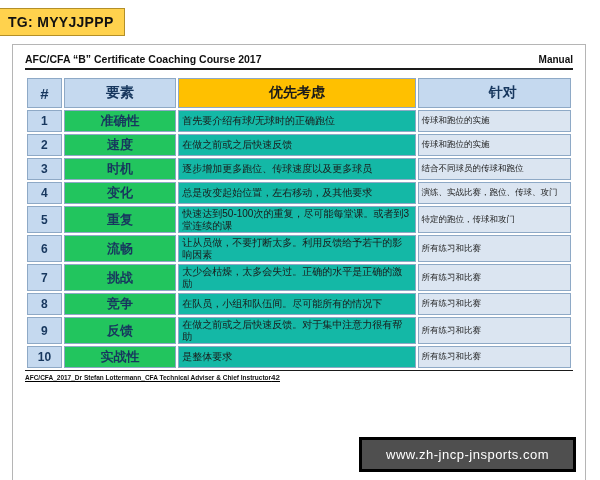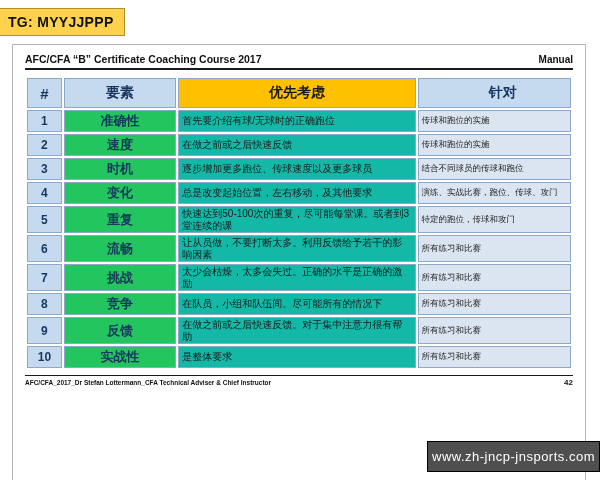--- a/index.html
+++ b/index.html
@@ -136,46 +136,45 @@
     line-height: 1.15;
   }
   td.c-target {
     background: #dbe5f1;
     color: #1a1a1a;
     font-size: 8.5px;
     padding-left: 5px;
   }
   .slide-footer {
     display: flex;
-    justify-content: space-between;
     align-items: flex-end;
-    margin-top: 5px;
     border-top: 1.5px solid #1a1a1a;
     padding-top: 2px;
+    text-decoration: underline;
   }
   .slide-footer .fl {
     font-size: 6.5px;
     font-weight: bold;
     color: #111111;
     line-height: 1.25;
   }
   .slide-footer .fr {
     font-size: 8px;
     font-weight: bold;
     color: #111111;
   }
   #watermark {
     position: absolute;
-    right: 0;
+    right: 24px;
     bottom: 8px;
     background: #4f4f4f;
     color: #ffffff;
     font-size: 13px;
-    padding: 7px 4px;
-    border: 1px solid #000000;
+    padding: 7px 24px;
+    border: 3px solid #000000;
     letter-spacing: 0.5px;
     z-index: 20;
   }
 </style>
 </head>
 <body>
 
 <div id="tg-badge">TG: MYYJJPPP</div>
 
 <div id="slide">

